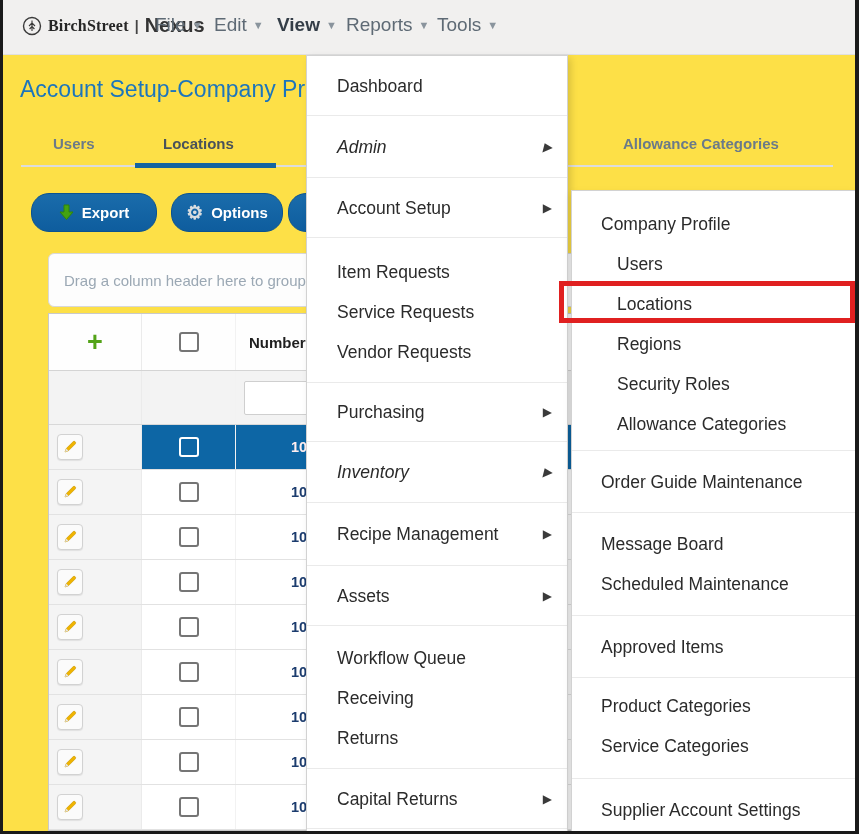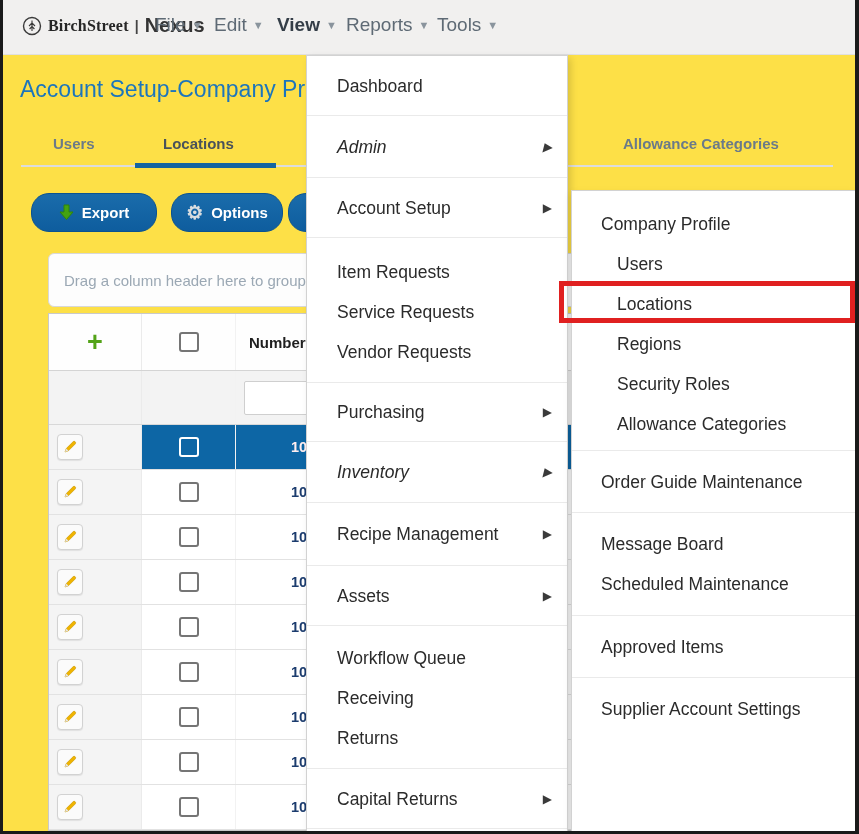--- a/index.html
+++ b/index.html
@@ -289,18 +289,22 @@
       <div class="sm-item indent">Regions</div>
       <div class="sm-item indent">Security Roles</div>
       <div class="sm-item indent">Allowance Categories</div>
     </div>
     <div class="sm-group sm-single" style="height:62px;line-height:62px;">Order Guide Maintenance</div>
     <div class="sm-group" style="padding-top:11px;padding-bottom:11px;">
       <div class="sm-item">Message Board</div>
       <div class="sm-item">Scheduled Maintenance</div>
     </div>
     <div class="sm-group sm-single" style="height:62px;line-height:62px;">Approved Items</div>
+    <div class="sm-group" style="padding-top:8px;padding-bottom:12px;">
+      <div class="sm-item">Product Categories</div>
+      <div class="sm-item">Service Categories</div>
+    </div>
     <div class="sm-group sm-single" style="height:62px;line-height:62px;border-bottom:none;">Supplier Account Settings</div>
   </div>
 
   <div class="red-box"></div>
 
 </div>
 
 </body></html>

